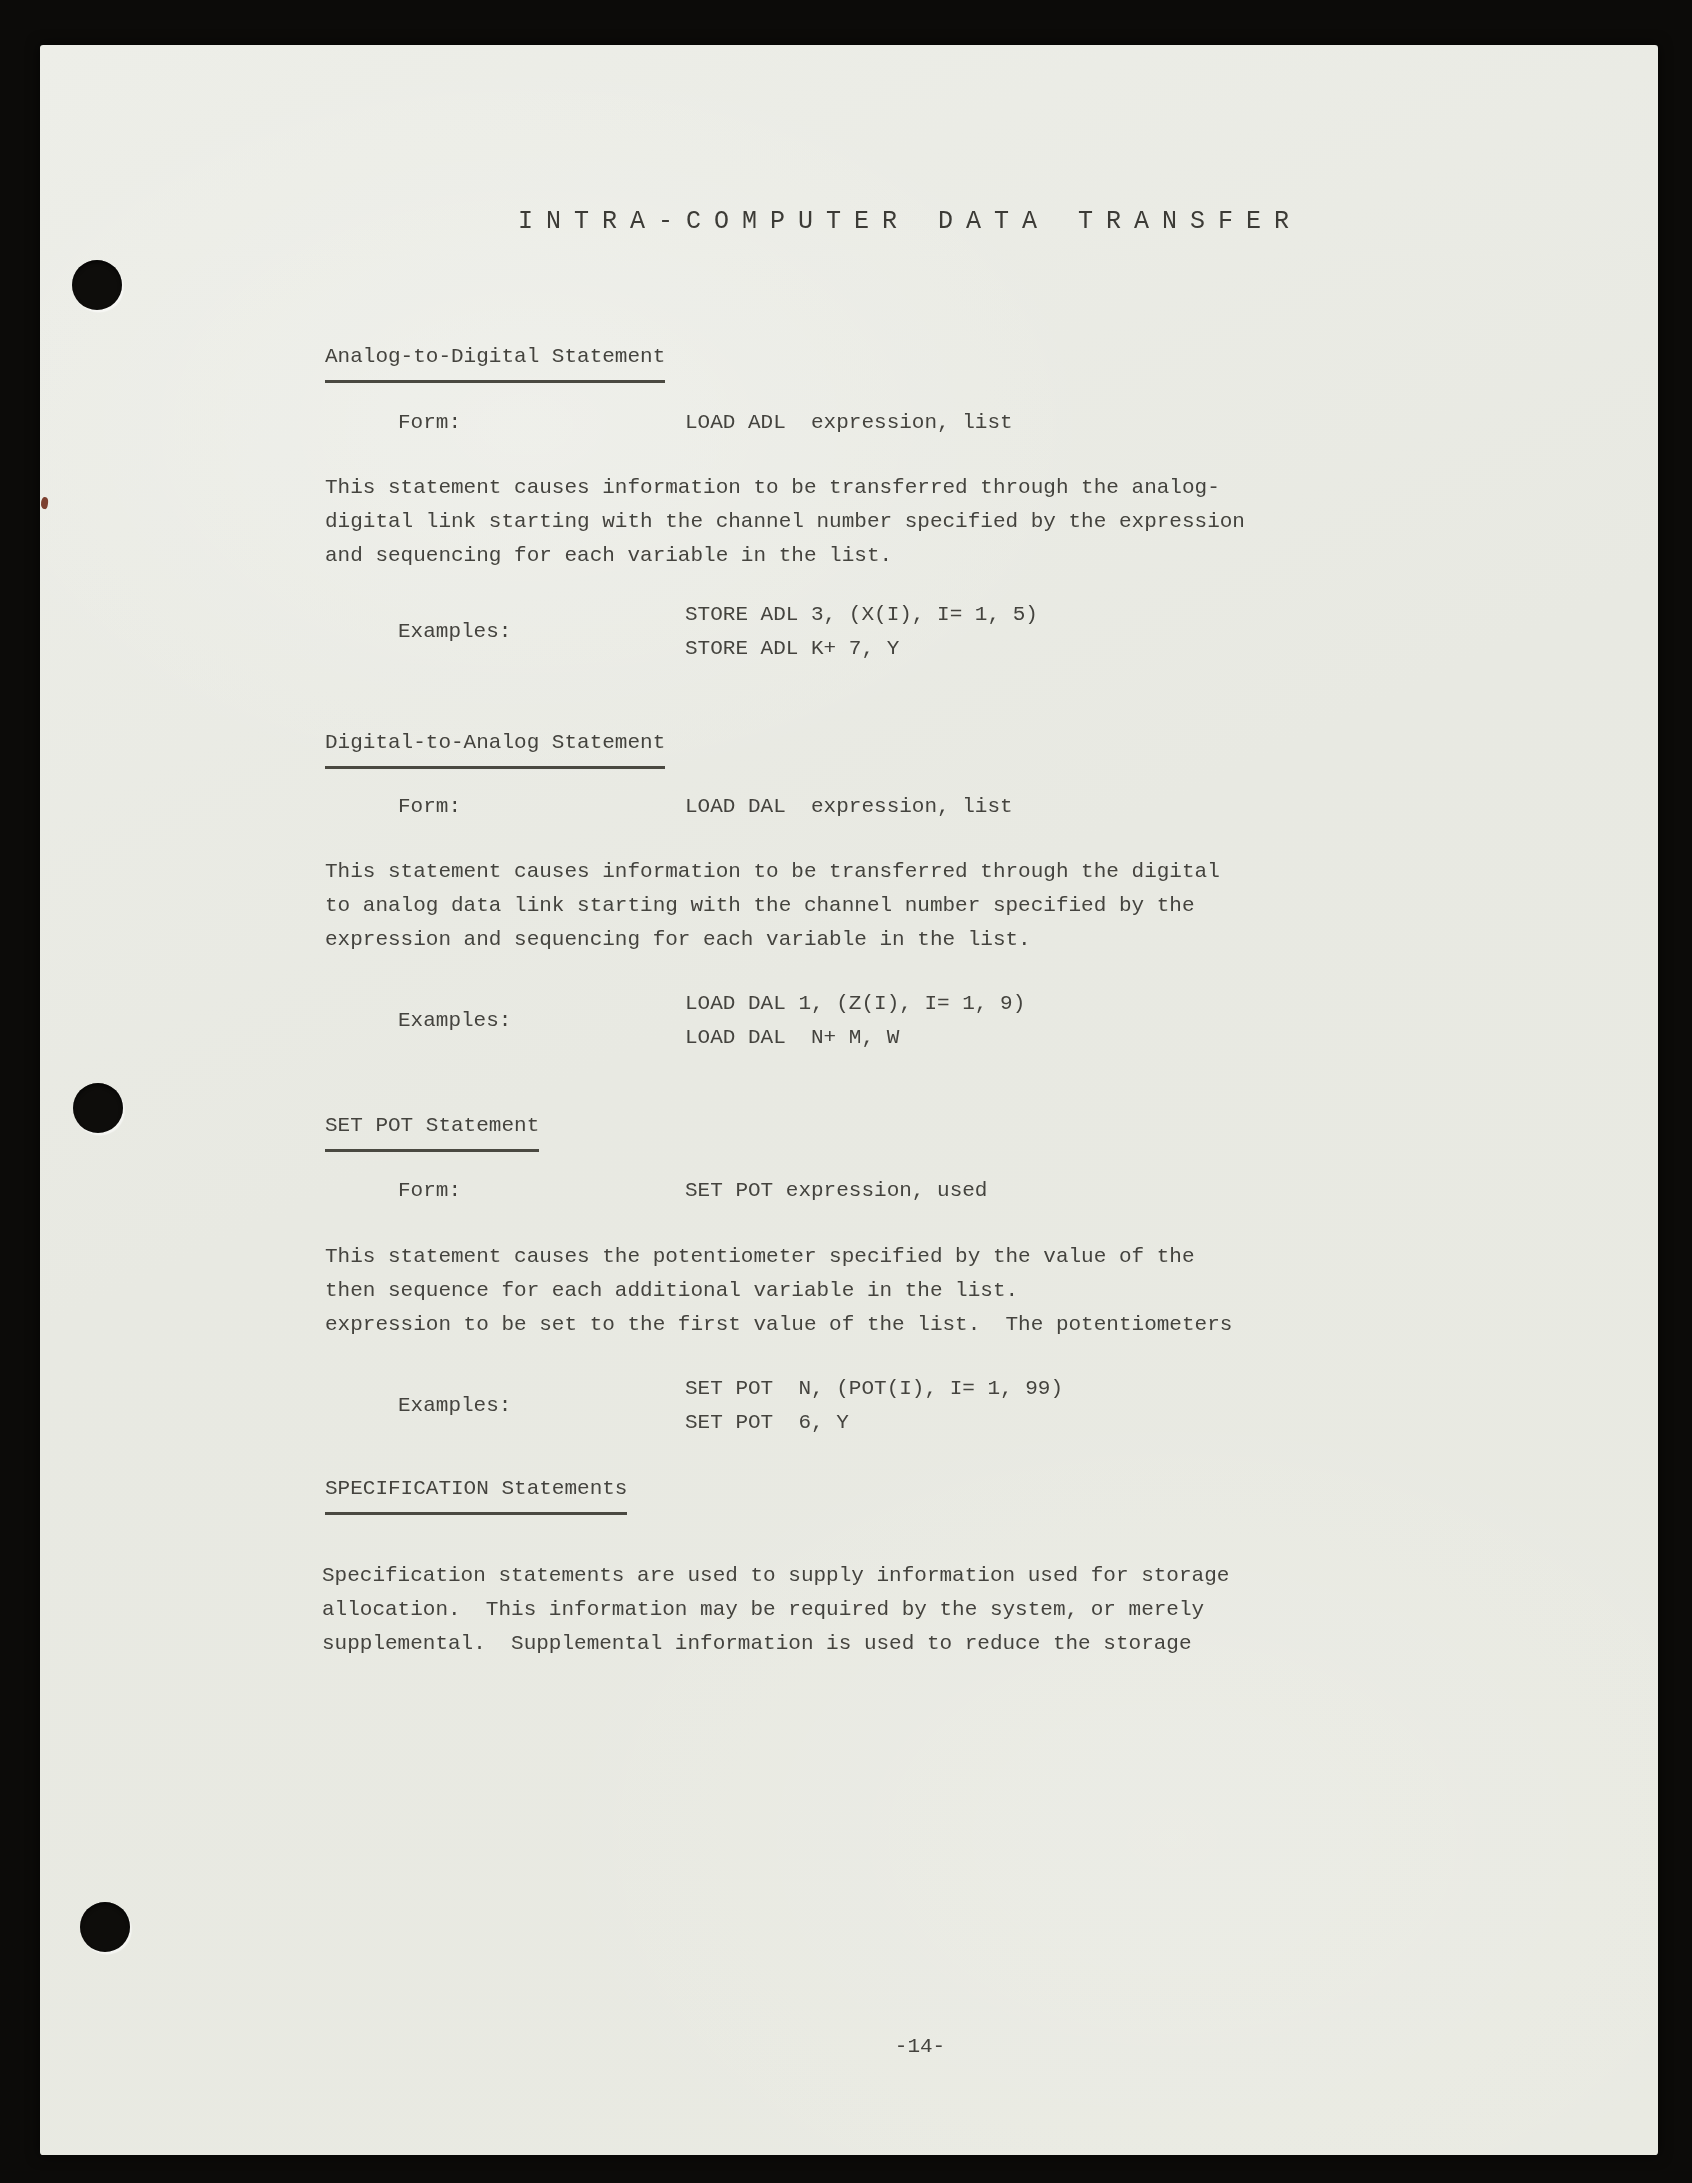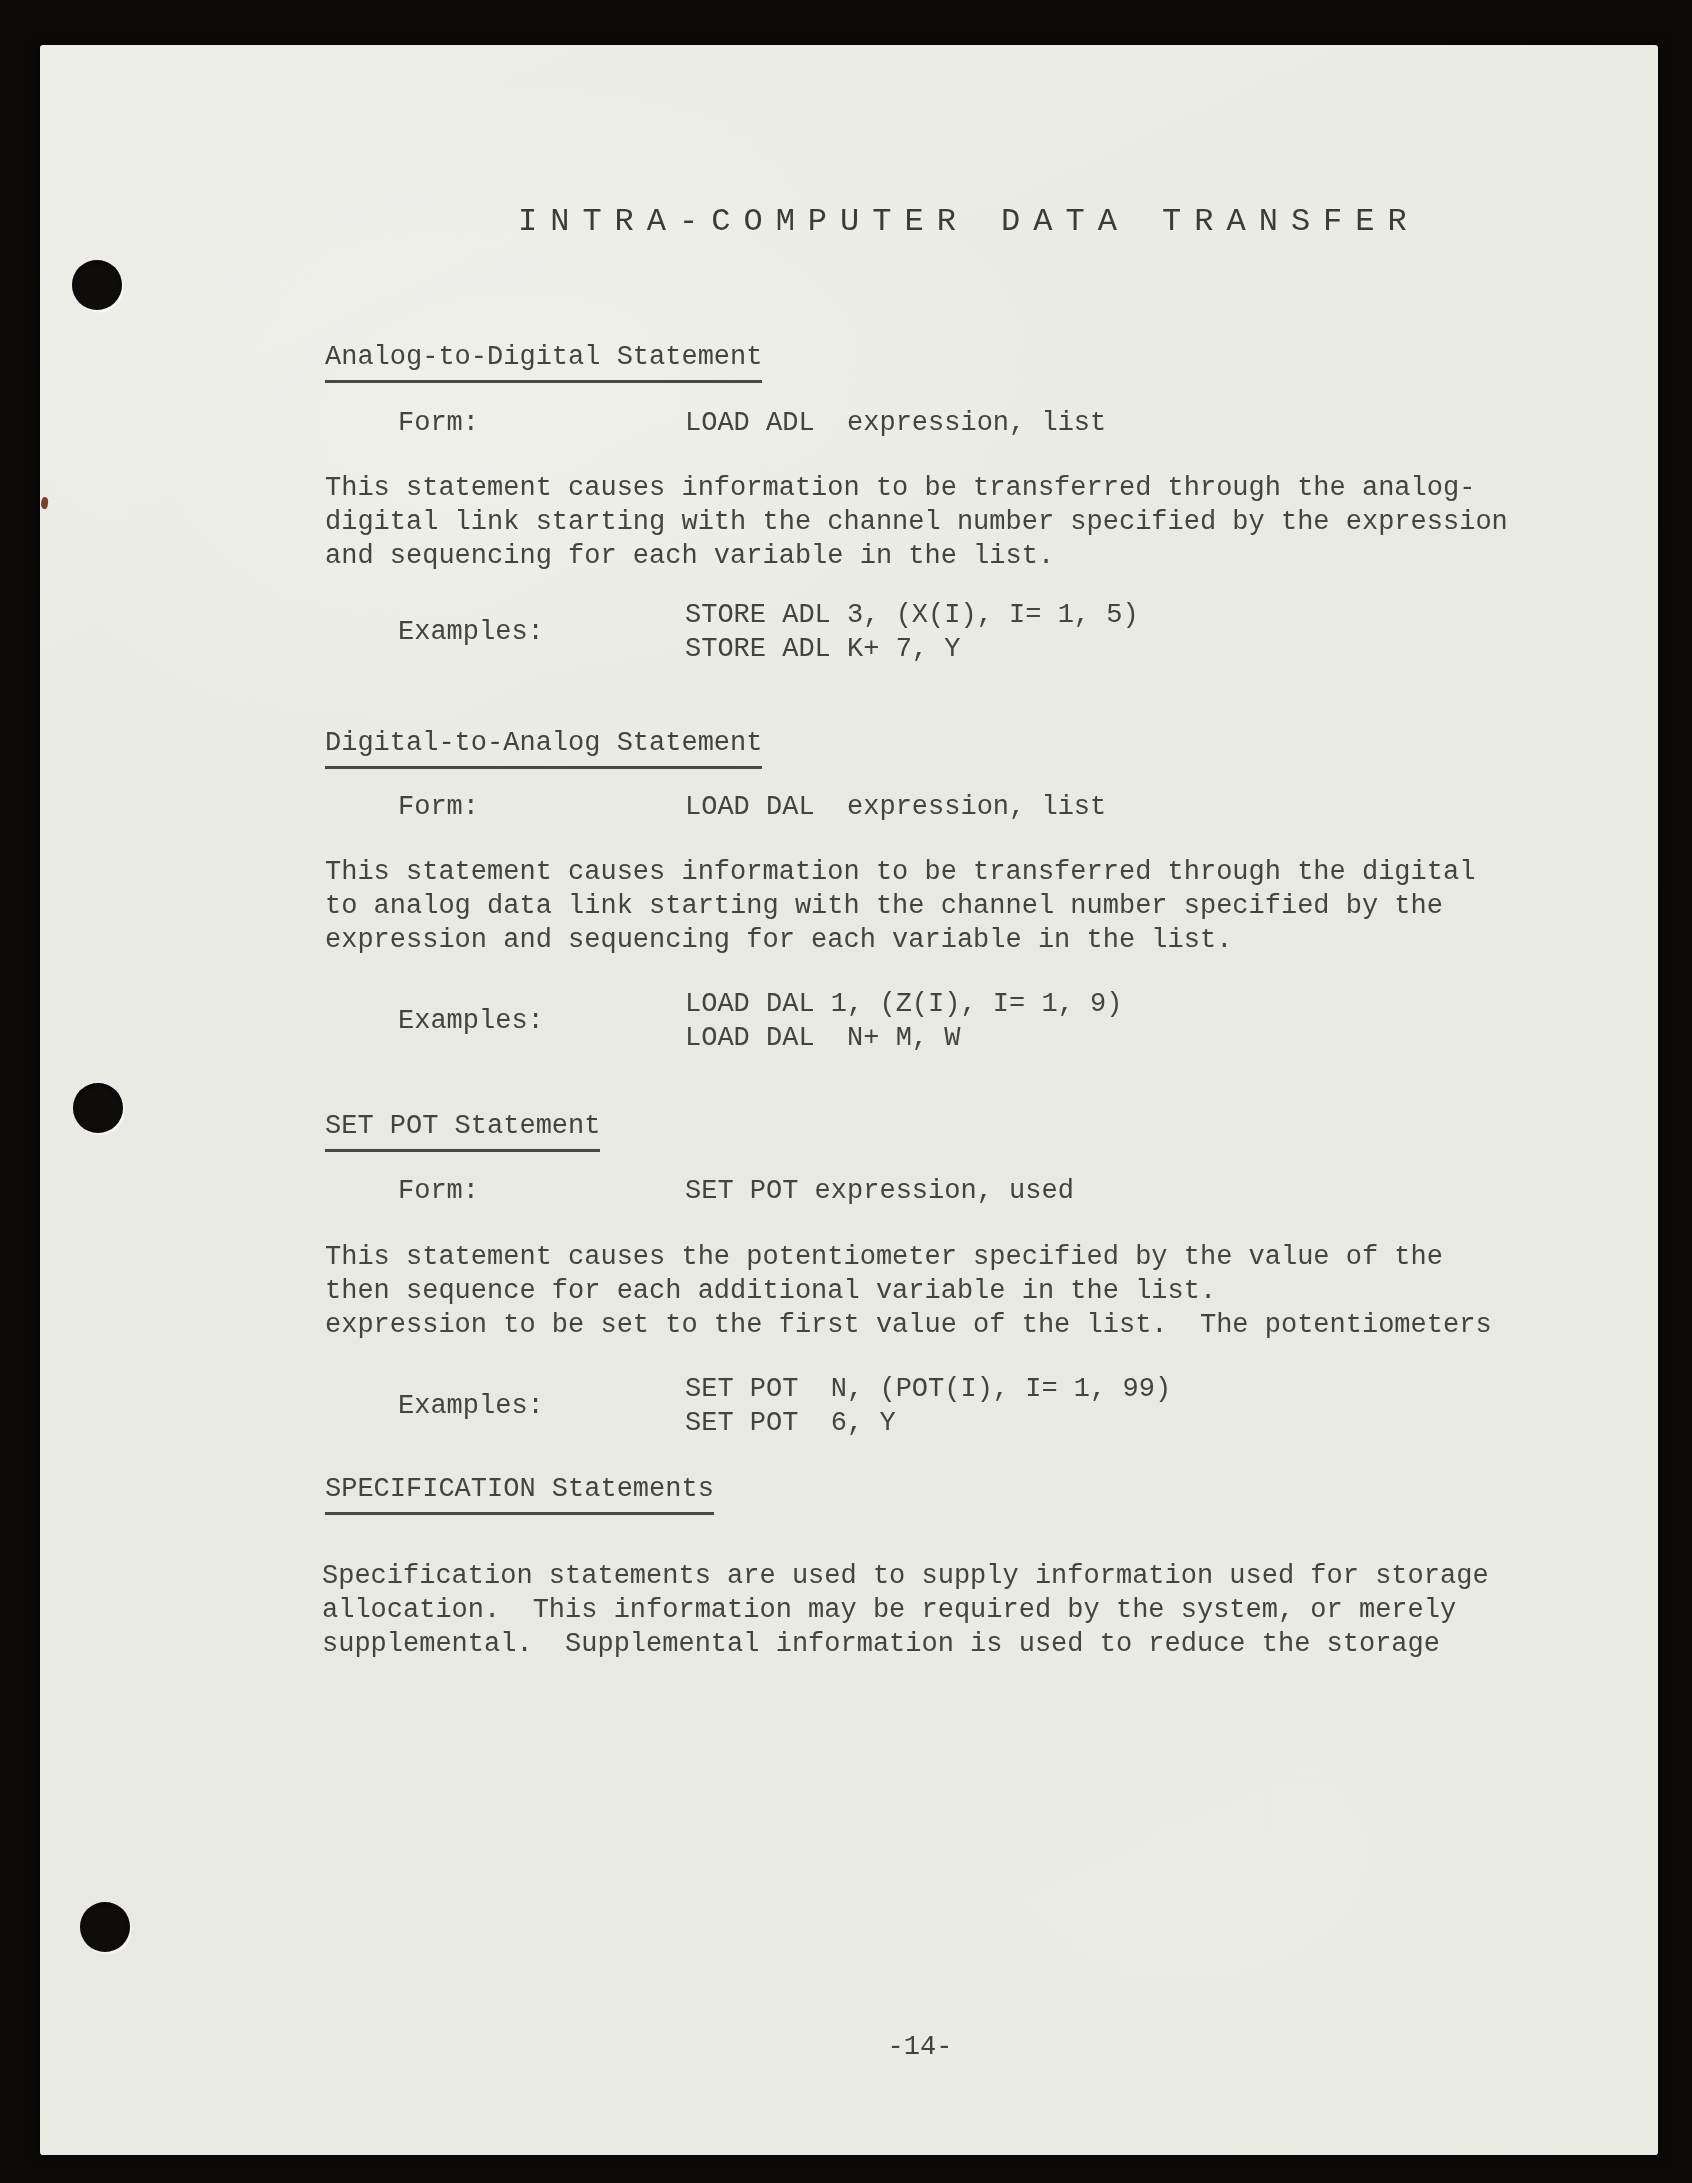--- a/index.html
+++ b/index.html
@@ -45,25 +45,25 @@
     width: 6.8px;
     height: 12.3px;
     border-radius: 50% 50% 40% 60%;
     background: #7c4030;
     transform: rotate(8deg);
   }
   .abs { position: absolute; }
   .line {
     white-space: pre;
     color: #44433e;
-    font-size: 27px;
+    font-size: 21px;
     line-height: 34px;
   }
   .title-line {
-    font-size: 32px;
+    font-size: 25px;
     letter-spacing: 13px;
     color: #3c3b36;
   }
   .heading-line {
     display: inline-block;
     border-bottom: 3.1px solid #4a4941;
     padding-bottom: 5.5px;
   }
   .row { display: flex; align-items: center; }
   .row .label-col { width: 287px; flex: 0 0 287px; }

